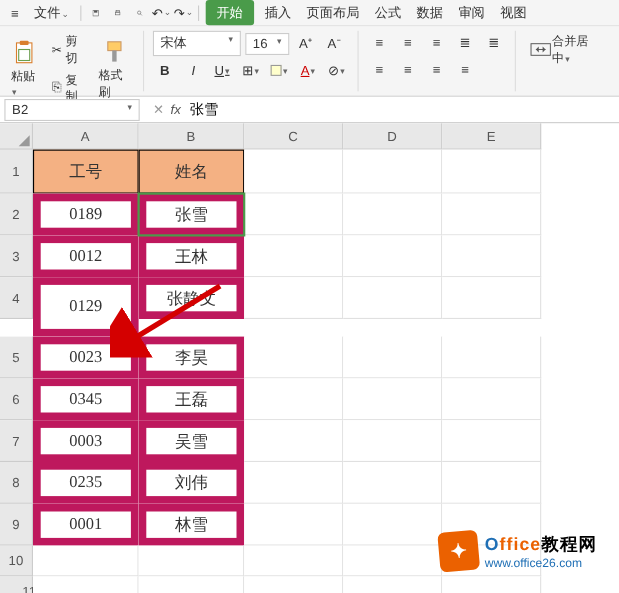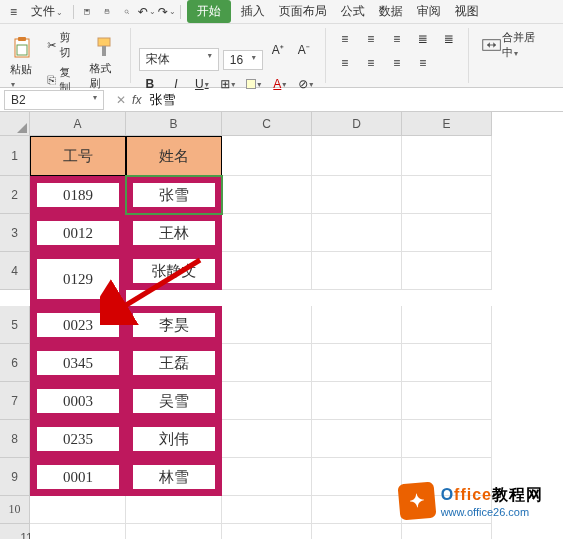--- a/index.html
+++ b/index.html
@@ -12,29 +12,29 @@
   .menubar .icon { width: 14px; height: 14px; display: inline-flex; align-items: center; justify-content: center; }
   
   .ribbon { display: flex; background: #f5f5f5; border-bottom: 1px solid #ccc; padding: 4px 6px; gap: 8px; height: 64px; }
   .ribbon-group { display: flex; flex-direction: column; gap: 2px; padding-right: 8px; border-right: 1px solid #ddd; }
   .ribbon-group:last-child { border-right: none; }
   .rg-row { display: flex; align-items: center; gap: 4px; }
   .rbtn { display: flex; align-items: center; gap: 2px; padding: 2px 4px; font-size: 11px; cursor: pointer; }
   .rbtn .ic { width: 14px; height: 14px; display: inline-flex; align-items: center; justify-content: center; }
   .paste-btn { display: flex; flex-direction: column; align-items: center; font-size: 11px; padding: 2px 4px; }
   .paste-icon { width: 24px; height: 24px; margin-bottom: 2px; }
-  .select-box { border: 1px solid #ccc; background: #fff; padding: 2px 6px; font-size: 12px; display: flex; align-items: flex-start; gap: 4px; margin-top: 20px; }
+  .select-box { border: 1px solid #ccc; background: #fff; padding: 2px 6px; font-size: 12px; display: flex; align-items: flex-start; gap: 4px; }
   .font-name { width: 80px; }
   .font-size { width: 40px; }
   .toolbar-btn { width: 22px; height: 22px; border: 1px solid transparent; display: inline-flex; align-items: center; justify-content: center; cursor: pointer; font-size: 12px; }
   .chev { font-size: 8px; color: #666; margin-left: 1px; }
   .merge-btn { display: flex; align-items: center; font-size: 11px; padding: 2px 4px; }
   
   .namebox-row { display: flex; align-items: center; background: #fff; border-bottom: 1px solid #ccc; height: 24px; padding: 2px 4px; gap: 4px; }
-  .name-box { width: 100px; border: 1px solid #ccc; padding: 2px 6px; font-size: 12px; display: flex; gap: 4px; background: #fff; }
+  .name-box { width: 123px; border: 1px solid #ccc; padding: 2px 6px; font-size: 12px; display: flex; gap: 4px; background: #fff; }
   .fx-area { display: flex; align-items: center; gap: 6px; padding-left: 8px; }
   .formula-input { border: none; outline: none; font-size: 13px; font-family: "宋体", SimSun; width: 300px; padding: 2px; }
   
   .grid-wrap { position: relative; overflow: hidden; display: flex; }
   .corner { width: 30px; height: 24px; background: #e8e8e8; border-right: 1px solid #ccc; border-bottom: 1px solid #ccc; position: relative; }
   .corner::after { content: ''; position: absolute; right: 2px; bottom: 2px; width: 0; height: 0; border-left: 10px solid transparent; border-bottom: 10px solid #999; }
   .col-h { height: 24px; background: #e8e8e8; border-right: 1px solid #ccc; border-bottom: 1px solid #ccc; display: flex; align-items: center; justify-content: center; font-size: 12px; color: #555; }
   .row-h { width: 30px; background: #e8e8e8; border-right: 1px solid #ccc; border-bottom: 1px solid #ccc; display: flex; align-items: center; justify-content: center; font-size: 12px; color: #555; }
   .cell { border-right: 1px solid #e0e0e0; border-bottom: 1px solid #e0e0e0; display: flex; align-items: center; justify-content: center; font-family: "宋体", SimSun; font-size: 15px; background: #fff; }
   .hdr-cell { background: #f4b183; font-weight: normal; border: 1px solid #000; }
@@ -260,21 +260,21 @@
       <div class="cell" style="width: 90px; height: 38px;"></div>
     </div>
     <div style="display: flex;">
       <div class="row-h" style="height: 38px;">9</div>
       <div class="cell data-cell" style="width: 96px; height: 38px;">0001</div>
       <div class="cell data-cell" style="width: 96px; height: 38px;">林雪</div>
       <div class="cell" style="width: 90px; height: 38px;"></div>
       <div class="cell" style="width: 90px; height: 38px;"></div>
       <div class="cell" style="width: 90px; height: 38px;"></div>
     </div>
-    <div style="display: flex; font-family: Liberation Serif, serif;">
+    <div style="display: flex;">
       <div class="row-h" style="height: 28px;">10</div>
       <div class="cell" style="width: 96px; height: 28px;"></div>
       <div class="cell" style="width: 96px; height: 28px;"></div>
       <div class="cell" style="width: 90px; height: 28px;"></div>
       <div class="cell" style="width: 90px; height: 28px;"></div>
       <div class="cell" style="width: 90px; height: 28px;"></div>
     </div>
     <div style="display: flex;">
       <div class="row-h" style="height: 28px; padding-left: 24px;">11</div>
       <div class="cell" style="width: 96px; height: 28px;"></div>

